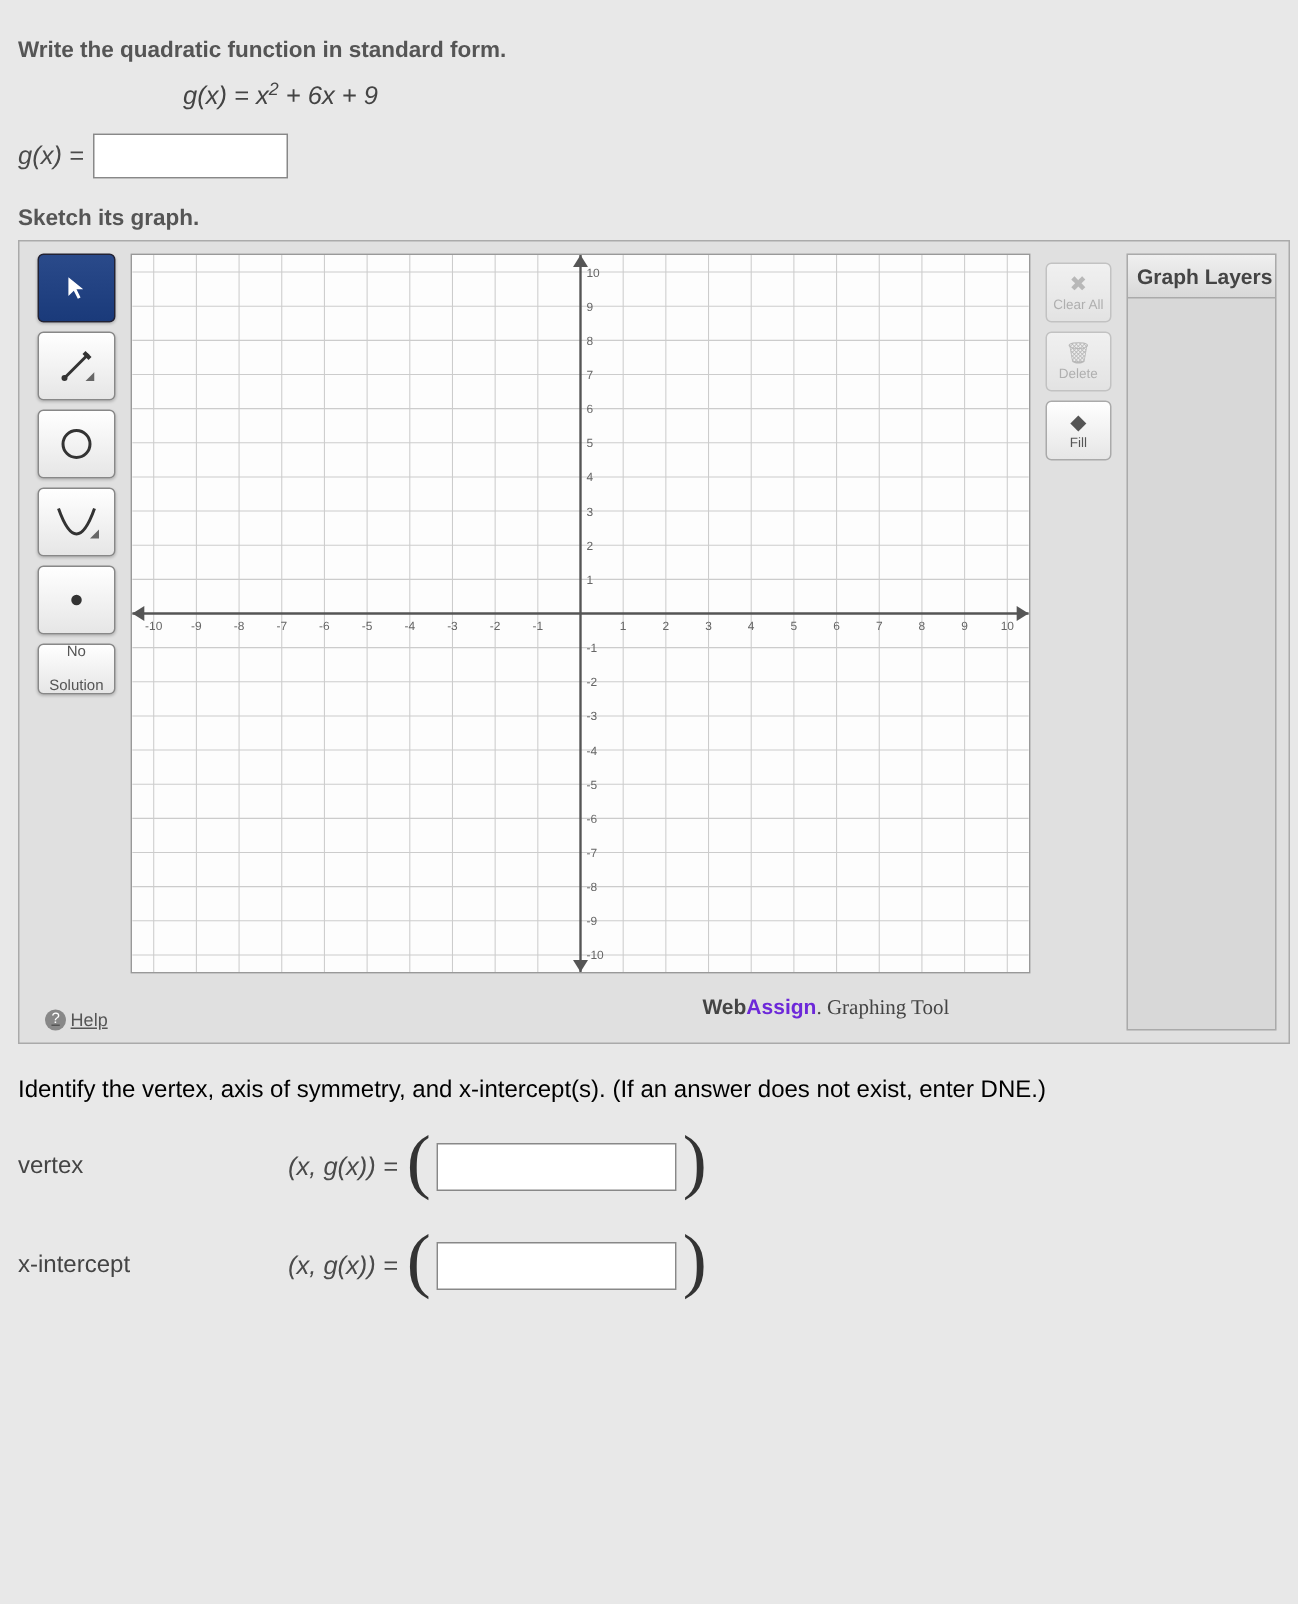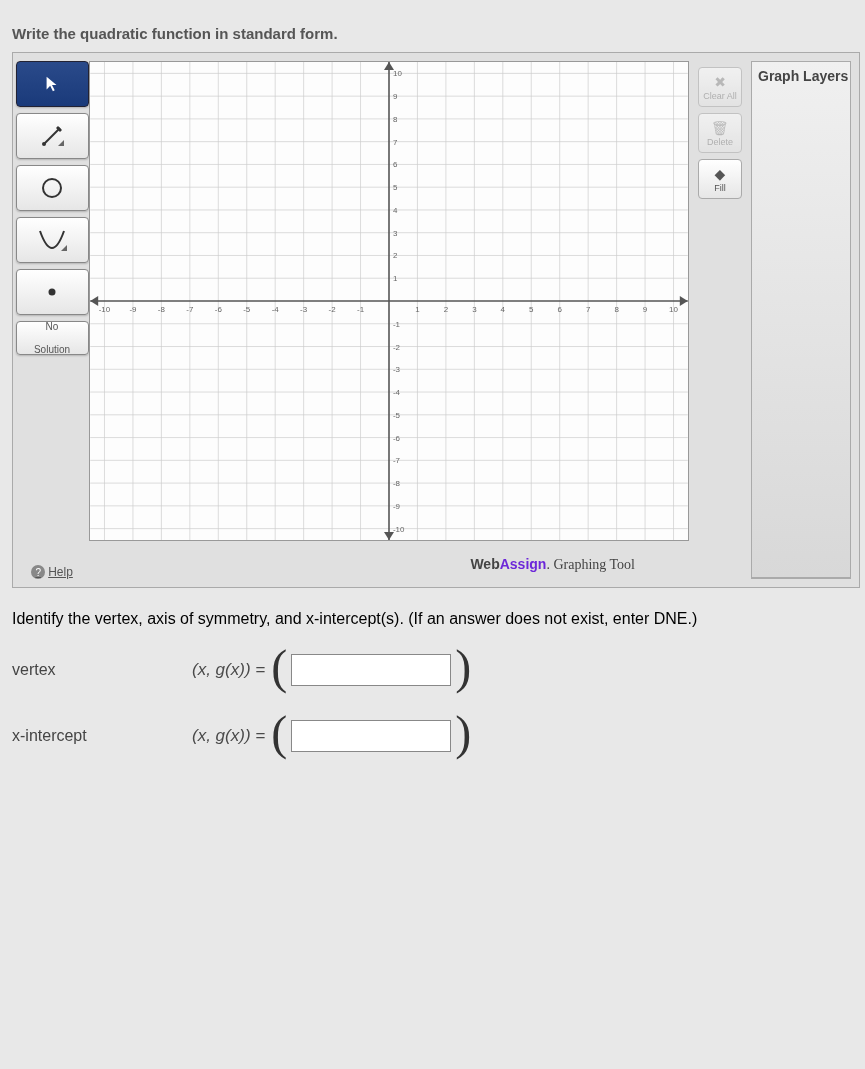--- a/index.html
+++ b/index.html
@@ -24,21 +24,21 @@
 
   .graph-panel {
     border: 1px solid #aaa; background: #e0e0e0; position: relative;
     display: flex; flex-direction: row; width: 848px; height: 536px;
     padding: 8px; gap: 6px;
   }
   .toolbar {
     width: 62px; display: flex; flex-direction: column; gap: 6px; align-items: center;
   }
   .tool-btn {
-    width: 73px; height: 46px; background: linear-gradient(#fff, #e6e6e6);
+    width: 52px; height: 46px; background: linear-gradient(#fff, #e6e6e6);
     border: 1px solid #888; border-radius: 4px; display: flex;
     align-items: center; justify-content: center; cursor: pointer;
     box-shadow: 0 1px 2px rgba(0,0,0,0.2);
     gap: 12px;
   }
   .tool-btn.active {
     background: linear-gradient(#2a4a8a, #1a3a7a); border-color: #223;
   }
   .tool-btn.nosol {
     height: 34px; font-size: 10px; color: #555; flex-direction: column; line-height: 1.1;
@@ -77,21 +77,21 @@
     font-size: 9px; color: #888; gap: 1px; cursor: pointer;
   }
   .side-btn.disabled { opacity: 0.55; cursor: default; }
   .side-btn .ic { font-size: 14px; color: #999; }
   .side-btn.fill { opacity: 1; }
   .side-btn.fill .ic { color: #555; font-size: 14px; }
   .side-btn.fill .lbl { color: #555; }
 
   .layers-panel {
     width: 100px; background: #d8d8d8; border: 1px solid #aaa;
-    display: flex; flex-direction: row;
+    display: flex; flex-direction: column;
   }
   .layers-head {
     background: linear-gradient(#f0f0f0,#d8d8d8); border-bottom: 1px solid #aaa;
     padding: 6px 6px; font-weight: bold; color: #444; font-size: 14px;
     white-space: nowrap; overflow: hidden;
   }
   .layers-body {
     padding: 6px; font-size: 12.5px; color: #555; line-height: 1.35;
   }
 
@@ -112,22 +112,30 @@
     width: 110px; height: 32px; border: 1px solid #888; background: #fff;
     font-size: 15px; padding: 2px 4px;
   }
 </style>
 </head>
 <body>
 
 <div class="content">
   <div class="prompt-text">Write the quadratic function in standard form.</div>
 
-
-
+  <div class="equation">
+    <span>g(x)</span> = <span>x</span><sup>2</sup><span> + 6x + 9</span>
+  </div>
+
+  <div class="answer-line">
+    <span class="lhs">g(x) =</span>
+    <input class="ans-input" type="text" style="">
+  </div>
+
+  <div class="sub-prompt">Sketch its graph.</div>
 
   <div class="graph-panel">
 
     <div class="toolbar">
       <div class="tool-btn active">
         <svg width="18" height="18" viewBox="0 0 20 20">
           <path d="M4 2 L4 16 L8 12 L11 18 L13 17 L10 11 L15 11 Z" fill="#fff"></path>
         </svg>
       </div>
       <div class="tool-btn">

